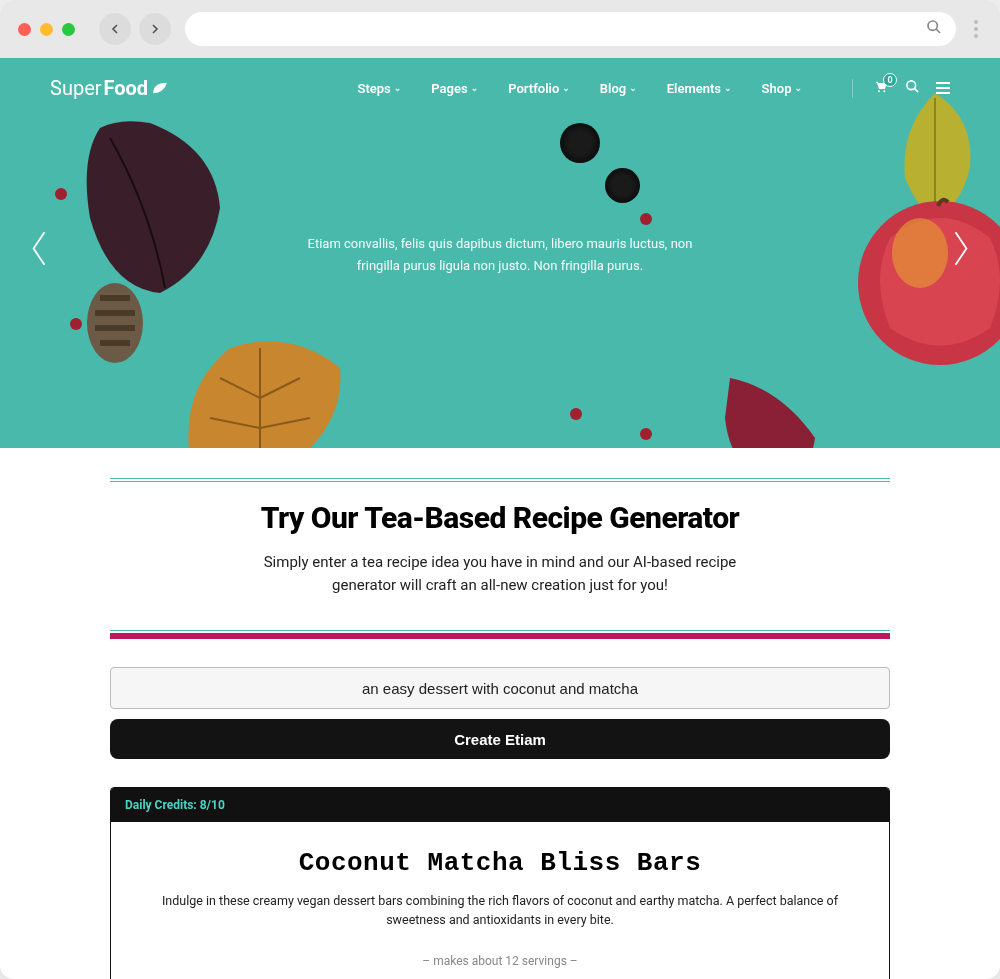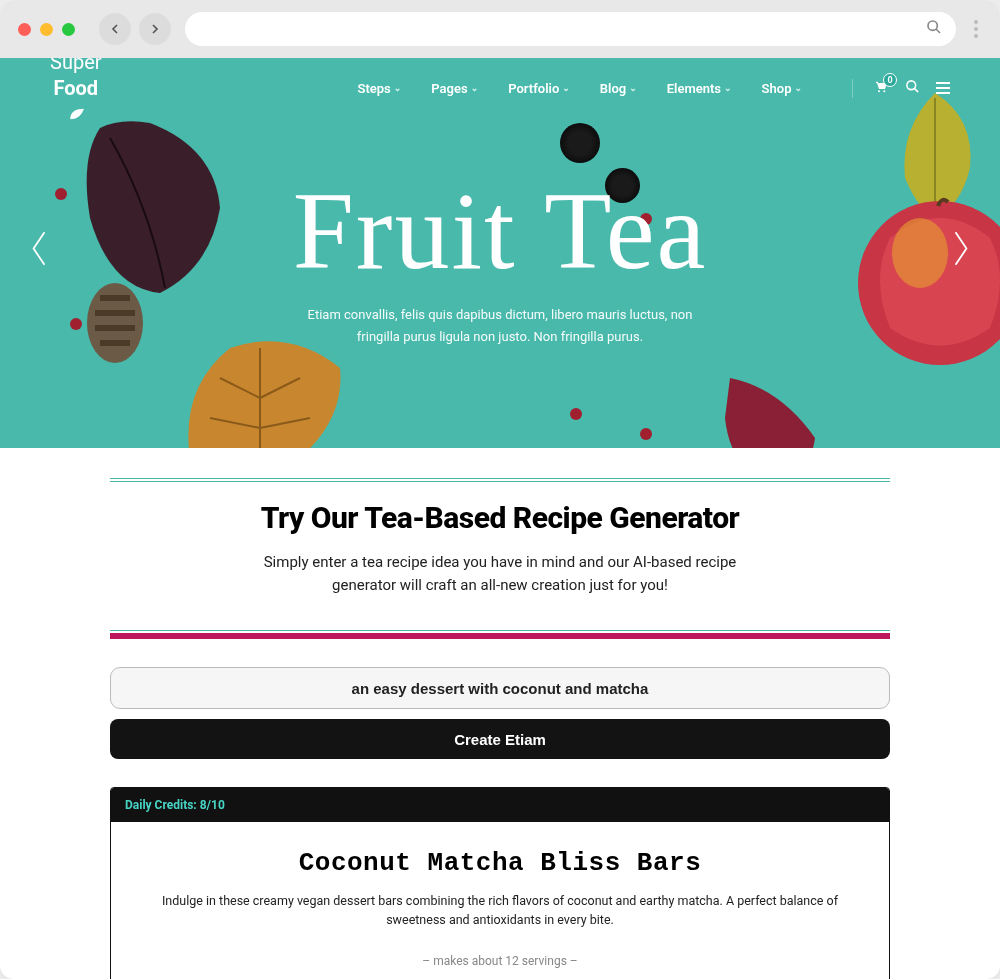--- a/index.html
+++ b/index.html
@@ -18,21 +18,21 @@
 .url-bar { flex: 1; height: 34px; background: #fff; border-radius: 17px; display: flex; align-items: center; padding: 0 14px; }
 .url-search { margin-left: auto; color: #888; }
 .browser-menu { display: flex; flex-direction: column; gap: 3px; padding: 0 4px; cursor: pointer; }
 .browser-menu span { width: 4px; height: 4px; background: #bbb; border-radius: 50%; }
 
 .viewport { height: calc(979px - 58px); overflow: hidden; position: relative; }
 
 
 .hero { height: 390px; background: #48b9ab; position: relative; overflow: hidden; }
 .site-header { position: absolute; top: 0; left: 0; right: 0; height: 60px; display: flex; align-items: center; padding: 0 50px; z-index: 10; color: #fff; }
-.logo { font-size: 20px; font-weight: 400; display: flex; align-items: center; gap: 2px; flex-direction: column; }
+.logo { font-size: 20px; font-weight: 400; display: flex; align-items: center; gap: 2px; }
 .logo b { font-weight: 700; }
 .logo-leaf { display: inline-block; margin-left: 2px; }
 .main-nav { margin-left: auto; display: flex; align-items: center; gap: 30px; font-size: 13px; font-weight: 600; }
 .main-nav .navitem { cursor: pointer; display: flex; align-items: center; gap: 3px; }
 .chev { font-size: 9px; opacity: 0.8; }
 .nav-icons { display: flex; align-items: center; gap: 16px; margin-left: 20px; padding-left: 20px; border-left: 1px solid rgba(255,255,255,0.3); }
 .cart-wrap { position: relative; cursor: pointer; }
 .cart-badge { position: absolute; top: -6px; right: -8px; background: #2aa89a; color: #fff; font-size: 9px; width: 14px; height: 14px; border-radius: 50%; display: flex; align-items: center; justify-content: center; font-weight: 700; border: 1px solid #fff; }
 .burger { display: flex; flex-direction: column; gap: 3px; cursor: pointer; }
 .burger span { width: 14px; height: 2px; background: #fff; }
@@ -58,21 +58,21 @@
 .leaf-frag { bottom: -40px; right: 180px; width: 100px; height: 120px; }
 
 
 .content { padding: 30px 110px 0; }
 .divider-block { border-top: 1px solid #48b9ab; border-bottom: 6px solid #be185d; padding: 2px 0; }
 .divider-inner { border-top: 1px solid #48b9ab; border-bottom: 1px solid #48b9ab; padding: 18px 0; text-align: center;}
 .gen-title { font-size: 30px; font-weight: 800; letter-spacing: -0.5px; margin-bottom: 8px; }
 .gen-sub { font-size: 15px; line-height: 1.5; color: #222; max-width: 480px; margin: 16px auto; }
 
 .input-row { margin-top: 28px; }
-.recipe-input { width: 100%; height: 42px; border: 1px solid #bbb; background: #f6f6f6; border-radius: 10px; text-align: center; font-size: 15px; font-weight: 700; color: #222; padding: 16px 16px; outline: none; }
+.recipe-input { width: 100%; height: 42px; border: 1px solid #bbb; background: #f6f6f6; border-radius: 4px; text-align: center; font-size: 15px; font-weight: 400; color: #222; padding: 16px 16px; outline: none; }
 .create-btn { width: 100%; height: 40px; background: #131313; color: #fff; border: none; border-radius: 8px; font-size: 15px; font-weight: 600; margin-top: 10px; cursor: pointer; }
 
 .recipe-card { margin-top: 28px; border: 1px solid #111; border-radius: 4px; overflow: hidden; }
 .credits-bar { background: #111; color: #48d4c4; padding: 10px 14px; font-size: 12px; font-weight: 700; }
 .recipe-body { padding: 26px 36px 0; text-align: center; }
 .recipe-title { font-family: 'Courier New', monospace; font-size: 26px; font-weight: 900; letter-spacing: 0.5px; margin-bottom: 14px; }
 .recipe-desc { font-size: 12.5px; line-height: 1.5; color: #222; max-width: 680px; margin: 0 auto 24px; }
 .servings { font-size: 12px; color: #888; margin-bottom: 26px; }
 
 .cols { display: flex; gap: 26px; text-align: left; }
@@ -228,21 +228,20 @@
             <polyline points="18 4 6 22 18 40"></polyline>
           </svg>
       </div>
       <div class="slider-arrow right">
         <svg width="22" height="40" viewBox="0 0 24 44" fill="none" stroke="#fff" stroke-width="2">
             <polyline points="6 4 18 22 6 40"></polyline>
           </svg>
       </div>
 
       <div class="hero-content">
-        <h1 class="hero-title">Fruit Tea</h1>
         <p class="hero-sub">Etiam convallis, felis quis dapibus dictum, libero mauris luctus, non fringilla purus ligula non justo. Non fringilla purus.</p>
       </div>
     </div>
 
     <div class="content">
       <div class="divider-block">
         <div class="divider-inner">
           <h2 class="gen-title">Try Our Tea-Based Recipe Generator</h2>
           <p class="gen-sub">Simply enter a tea recipe idea you have in mind and our AI-based recipe generator will craft an all-new creation just for you!</p>
         </div>

